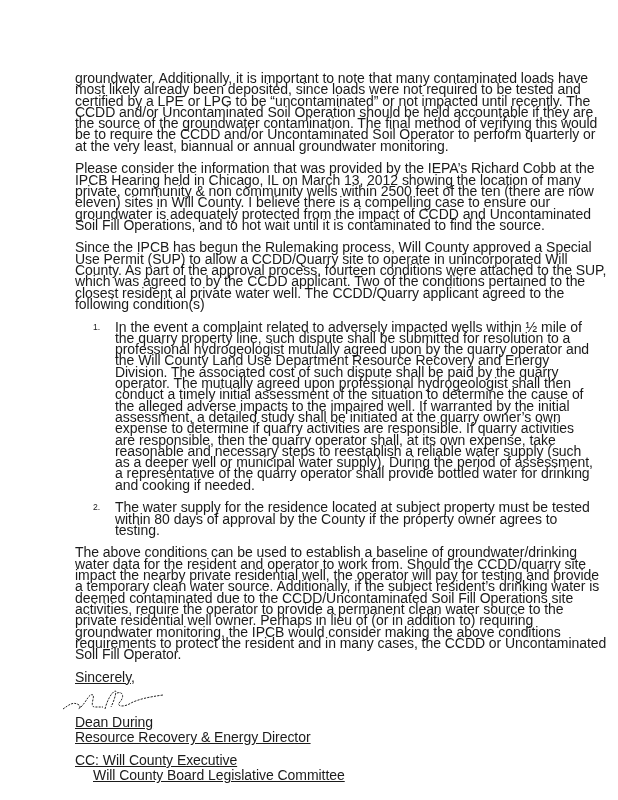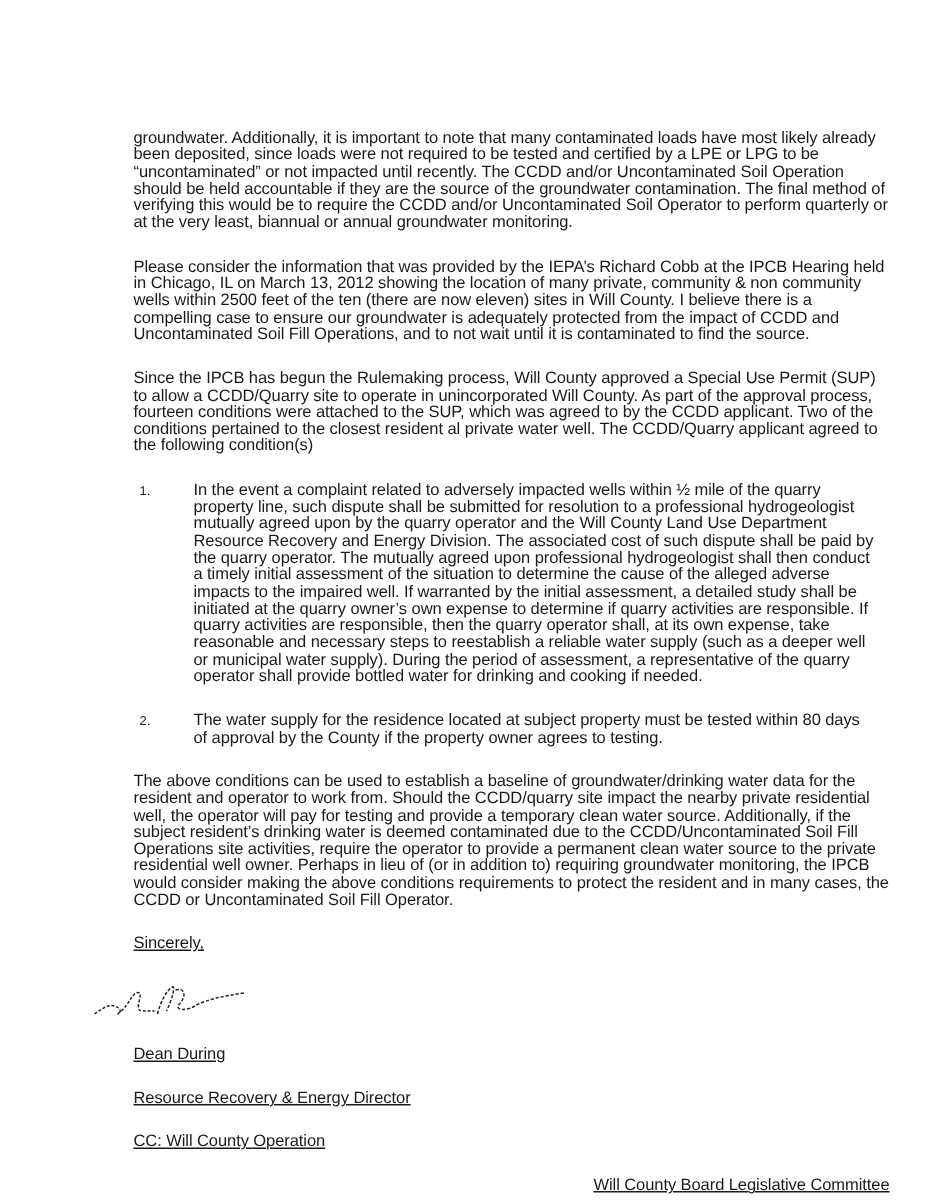--- a/index.html
+++ b/index.html
@@ -1,27 +1,27 @@
 <!DOCTYPE html>
 <html><head>
 <meta charset="utf-8">
 <style>
   html, body { margin: 0; padding: 0; background: #ffffff; }
   body { width: 618px; height: 800px; position: relative; overflow: hidden;
          font-family: "Liberation Sans", sans-serif; color: #1a1a1a; }
   .page { position: absolute; left: 71px; top: 69px; width: 540px; }
-  p { margin: 18px; font-size: 11px; line-height: 11.3px; letter-spacing: -0.05px; }
+  p { margin: 4px; font-size: 14px; line-height: 11.3px; letter-spacing: -0.05px; }
   .para { margin-bottom: 11.3px; }
   .list { margin: 0 0 11.3px 0; padding: 0; list-style: none; }
   .list li { position: relative; padding-left: 40px; margin-bottom: 11.3px; width: 490px; }
   .list li .num { position: absolute; left: 22px; top: 0; font-size: 8.6px; line-height: 11.3px; }
   .sig-block p { line-height: 11.3px; text-decoration: underline; }
   .signature { height: 26px; position: relative; margin-left: -12px; }
   .signature svg { position: absolute; left: 0; top: 0; }
-  .cc-indent { padding-left: 18px; text-align: right; }
+  .cc-indent { padding-left: 18px; }
 </style>
 </head>
 <body>
 
 <div class="page">
   <p class="para">groundwater.  Additionally, it is important to note that many contaminated loads have most likely already been deposited, since loads were not required to be tested and certified by a LPE or LPG to be “uncontaminated” or not impacted until recently. The CCDD and/or Uncontaminated Soil Operation should be held accountable if they are the source of the groundwater contamination. The final method of verifying this would be to require the CCDD and/or Uncontaminated Soil Operator to perform quarterly or at the very least, biannual or annual groundwater monitoring.</p>
   <p class="para">Please consider the information that was provided by the IEPA’s Richard Cobb at the IPCB Hearing held in Chicago, IL on March 13, 2012 showing the location of many private, community &amp; non community wells within 2500 feet of the ten (there are now eleven) sites in Will County. I believe there is a compelling case to ensure our groundwater is adequately protected from the impact of CCDD and Uncontaminated Soil Fill Operations, and to not wait until it is contaminated to find the source.</p>
   <p class="para">Since the IPCB has begun the Rulemaking process, Will County approved a Special Use Permit (SUP) to allow a CCDD/Quarry site to operate in unincorporated Will County. As part of the approval process, fourteen conditions were attached to the SUP, which was agreed to by the CCDD applicant. Two of the conditions pertained to the closest resident al private water well. The CCDD/Quarry applicant agreed to the following condition(s)</p>
 
   <ol class="list">
@@ -40,16 +40,16 @@
   <div class="sig-block">
     <p>Sincerely,</p>
     <div class="signature">
       <svg width="120" height="28" viewBox="0 0 120 28">
         <path d="M4 22 C10 18, 14 14, 20 18 C24 21, 16 24, 22 20 C28 14, 30 6, 34 8 C36 10, 30 20, 36 20 L44 20" fill="none" stroke="#222" stroke-width="1" stroke-dasharray="2 1.2"></path>
         <path d="M46 22 C48 14, 52 6, 56 4 C58 3, 56 12, 52 20 M58 6 C64 4, 66 10, 60 16 C58 20, 66 20, 72 16 C80 12, 90 10, 104 8" fill="none" stroke="#222" stroke-width="1" stroke-dasharray="2.2 1.2"></path>
       </svg>
     </div>
     <p>Dean During</p>
     <p class="para">Resource Recovery &amp; Energy Director</p>
-    <p>CC: Will County Operation</p>
+    <p>CC: Will County Executive</p>
     <p class="cc-indent">Will County Board Legislative Committee</p>
   </div>
 </div>
 
 </body></html>

